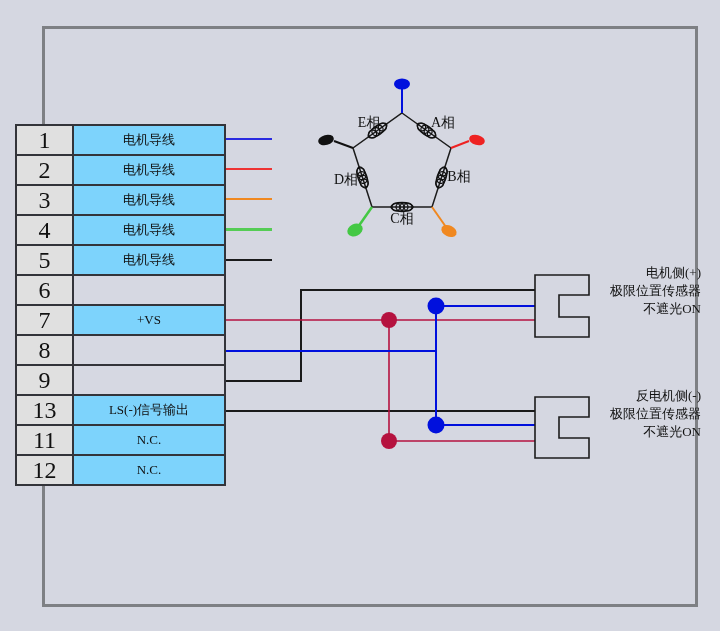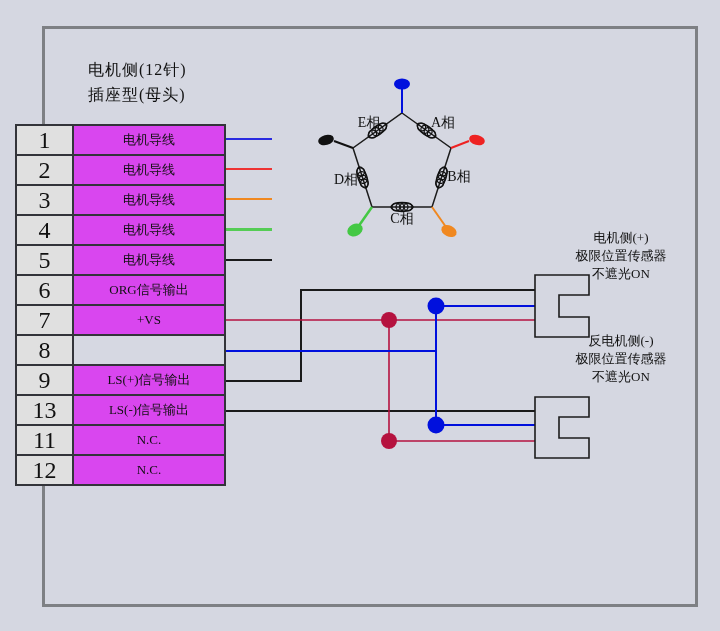--- a/index.html
+++ b/index.html
@@ -44,48 +44,48 @@
     background:#e0e0e0;
     text-align:center;
     line-height:28px;
     font-size:24px;
   }
   .labelcell{
     flex:1;
     text-align:center;
     line-height:28px;
     font-size:13px;
-    background:#d946ef;
+    background:#7dd3fc;
   }
   .stub{
     position:absolute;
     left:226px;
     width:46px;
     height:2px;
   }
   .stub.thick{height:3px;}
   svg.overlay{
     position:absolute;left:0;top:0;
   }
   .sensorlabel{
     position:absolute;
     width:160px;
-    text-align:center;
+    text-align:right;
     font-size:13px;
     line-height:18px;
+    margin-top:35px;
   }
 </style>
 </head>
 <body>
 
 <div id="canvas">
 
   <div class="frame"></div>
 
-  <div class="title"><span>电机侧(12针)</span><br><span>插座型(母头)</span></div>
 
   <div class="pintable">
     <div class="pinrow">
         <div class="pincell">1</div>
         <div class="labelcell">电机导线</div>
       </div>
     <div class="pinrow">
         <div class="pincell">2</div>
         <div class="labelcell">电机导线</div>
       </div>
@@ -96,32 +96,30 @@
     <div class="pinrow">
         <div class="pincell">4</div>
         <div class="labelcell">电机导线</div>
       </div>
     <div class="pinrow">
         <div class="pincell">5</div>
         <div class="labelcell">电机导线</div>
       </div>
     <div class="pinrow">
         <div class="pincell">6</div>
-        <div class="labelcell">ORG信号输出</div>
       </div>
     <div class="pinrow">
         <div class="pincell">7</div>
         <div class="labelcell">+VS</div>
       </div>
     <div class="pinrow">
         <div class="pincell">8</div>
       </div>
     <div class="pinrow">
         <div class="pincell">9</div>
-        <div class="labelcell">LS(+)信号输出</div>
       </div>
     <div class="pinrow">
         <div class="pincell">13</div>
         <div class="labelcell">LS(-)信号输出</div>
       </div>
     <div class="pinrow">
         <div class="pincell">11</div>
         <div class="labelcell">N.C.</div>
       </div>
     <div class="pinrow">
@@ -215,19 +213,19 @@
       <text x="402" y="223" font-size="14" text-anchor="middle" fill="#111">C相</text>
       <text x="346" y="184" font-size="14" text-anchor="middle" fill="#111">D相</text>
     </g>
   </svg>
 
   <div class="sensorlabel" style="left:541px;top:229px">
     <div>电机侧(+)</div>
     <div>极限位置传感器</div>
     <div>不遮光ON</div>
   </div>
-  <div class="sensorlabel" style="left:541px;top:332px">
+  <div class="sensorlabel" style="left:541px;top:352px">
     <div>反电机侧(-)</div>
     <div>极限位置传感器</div>
     <div>不遮光ON</div>
   </div>
 
 </div>
 
 </body></html>

